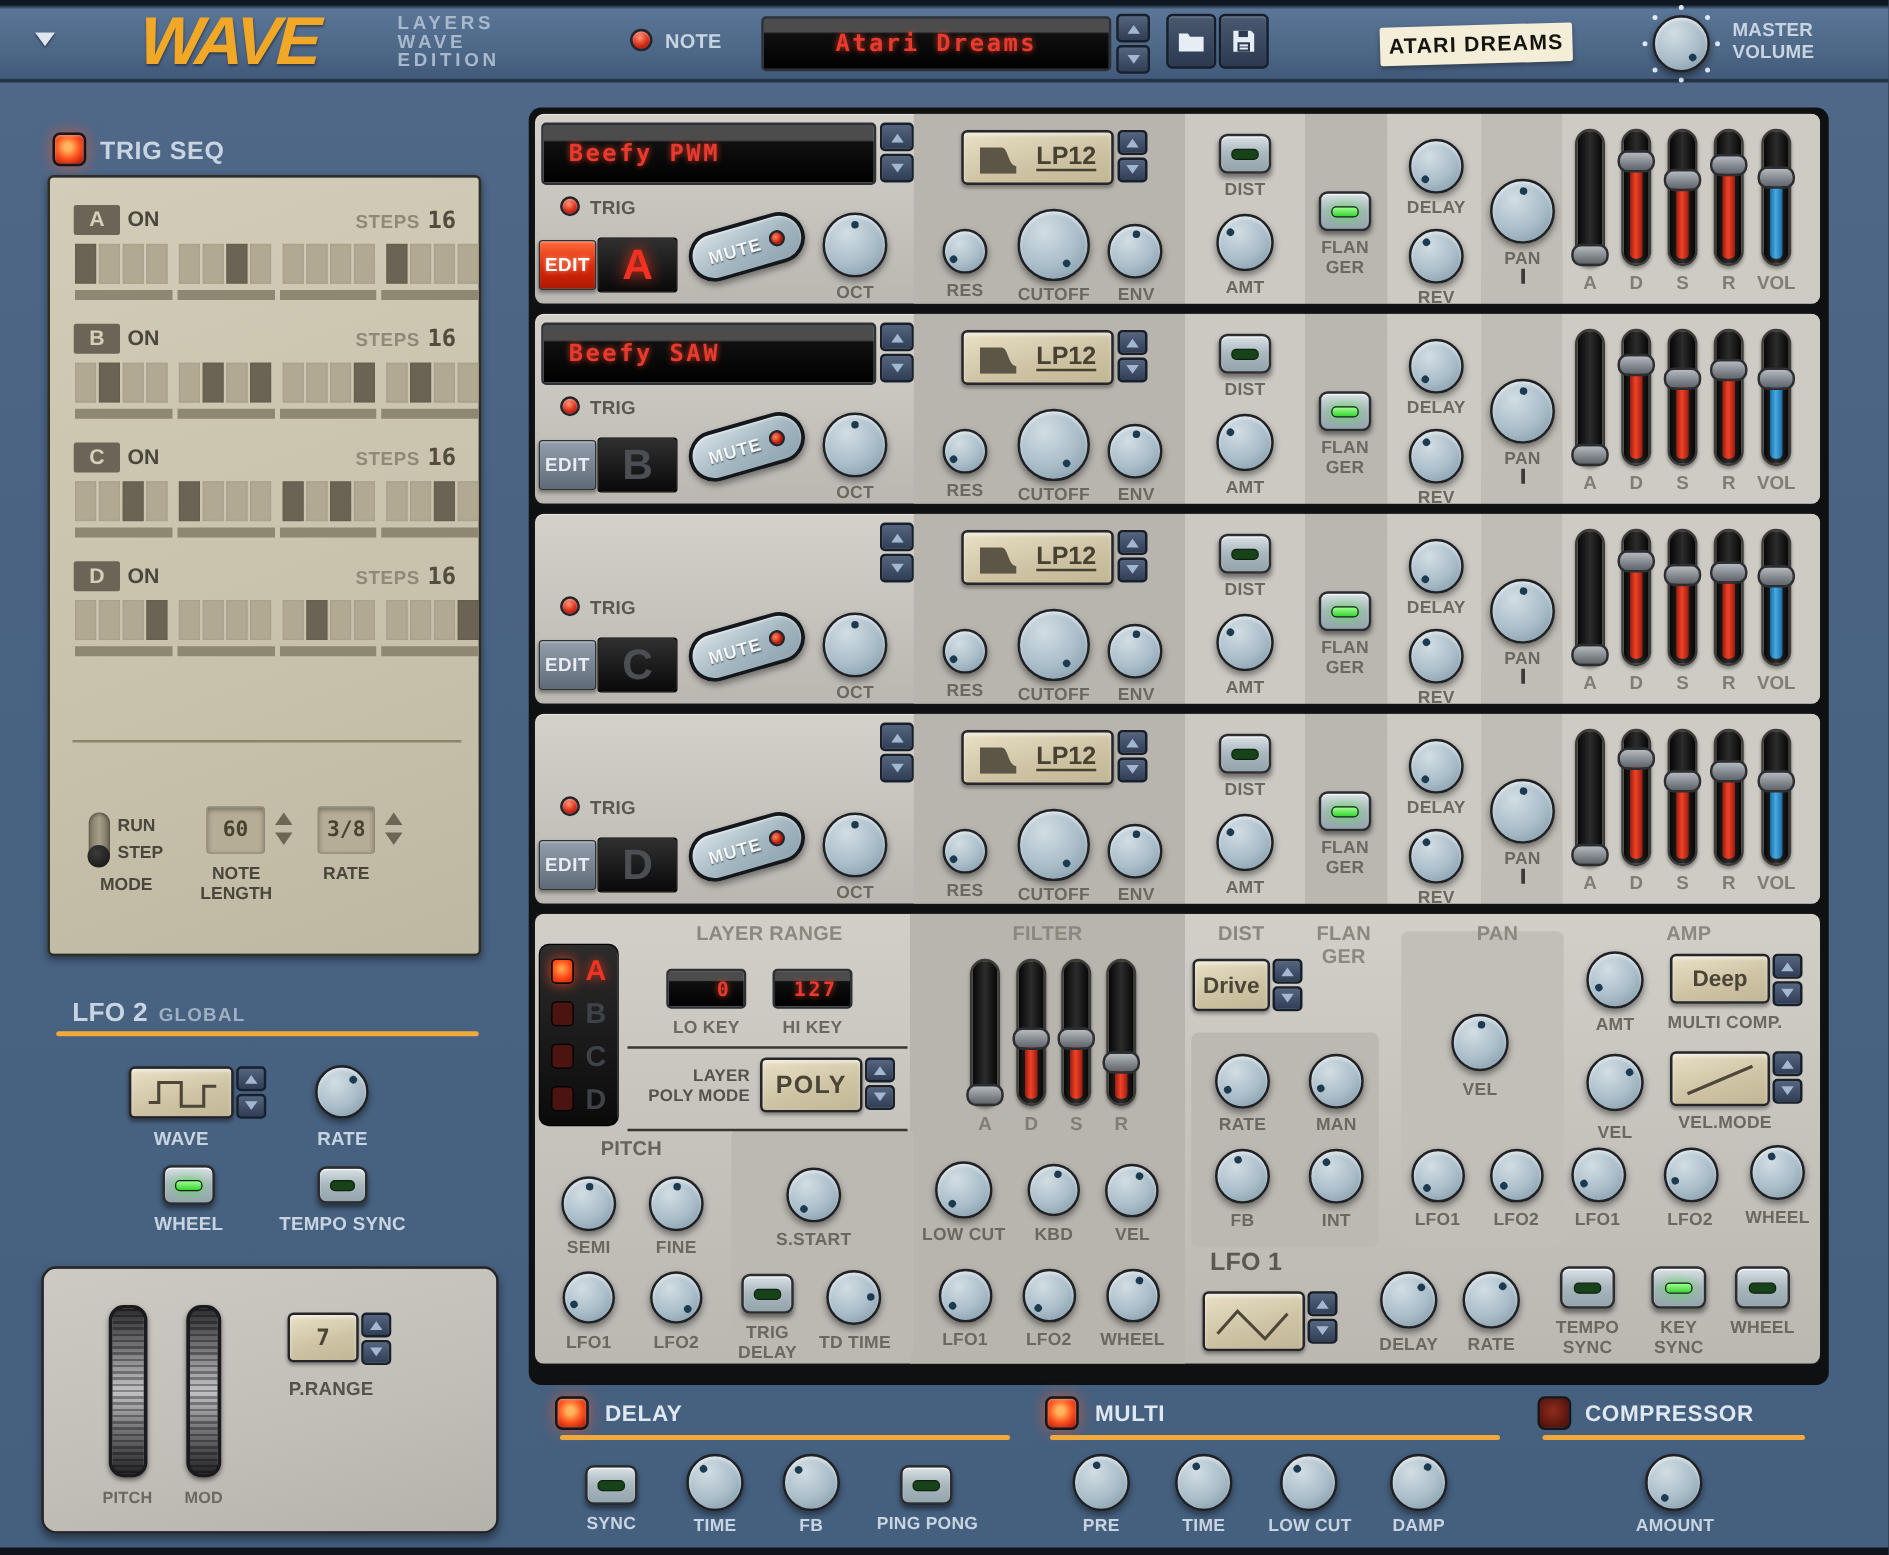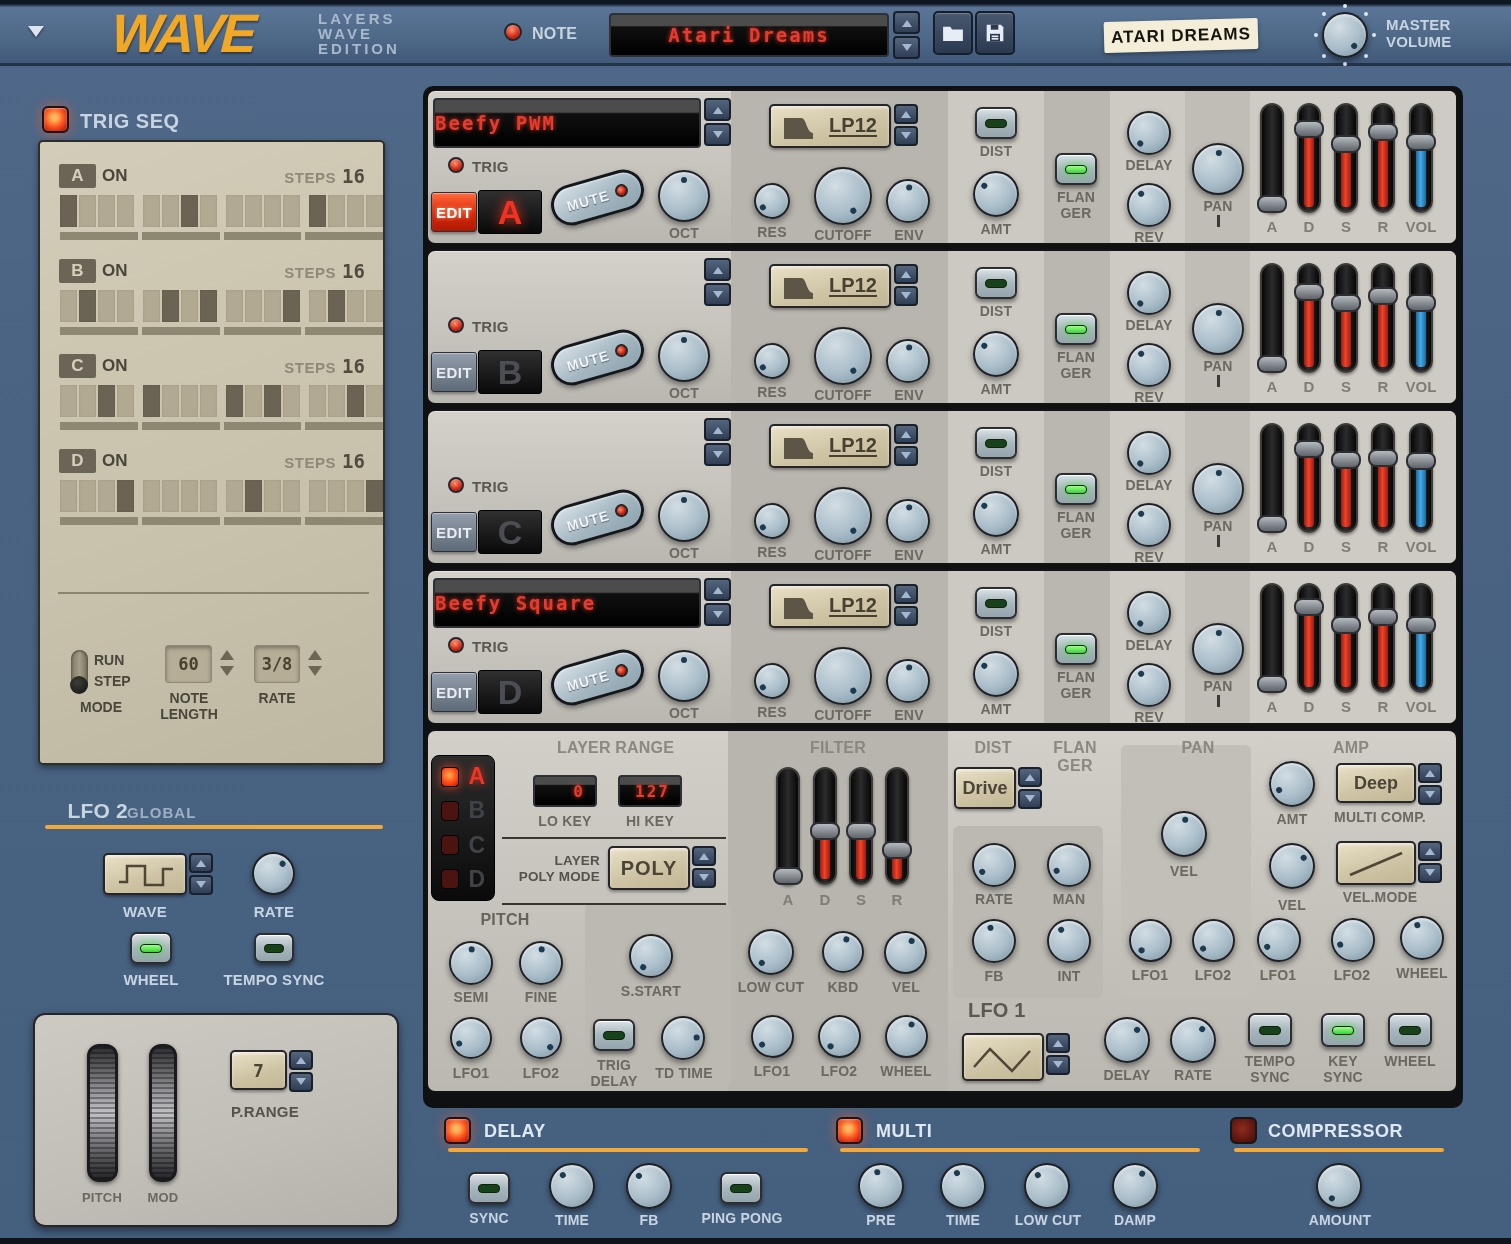--- a/index.html
+++ b/index.html
@@ -134,21 +134,21 @@
   .strip{position:relative;width:1032px;height:156px;border-radius:9px;overflow:hidden;
         background:linear-gradient(180deg,#d4d1cb,#c6c3bd 55%,#bab7b1);
         border:2px solid #131313;margin-bottom:4px;box-shadow:inset 0 1px 0 #e9e7e1;}
   .zone{position:absolute;top:0;bottom:0;}
   .z-filter{left:303px;width:217px;background:#b8b5ae;}
   .z-dist{left:520px;width:96px;background:#ccc9c2;}
   .z-flan{left:616px;width:66px;background:#bab7b0;}
   .z-dlyrev{left:682px;width:75px;background:#cdcac3;}
   .z-pan{left:757px;width:65px;background:#c0bdb6;}
   .z-sl{left:822px;width:210px;background:#cecbc4;}
-  .name-lcd{left:5px;top:7px;width:268px;height:50px;}
+  .name-lcd{left:5px;top:7px;width:268px;height:50px;padding-left:20px;}
   .edit-btn{position:absolute;left:3px;top:101px;width:46px;height:40px;border-radius:3px;
         background:linear-gradient(180deg,#939dab,#5f6a78);border:1px solid #2c3138;
         display:grid;place-items:center;font:700 15px "Liberation Sans",sans-serif;color:#e8edf3;
         letter-spacing:.5px;box-shadow:inset 0 1px 1px rgba(255,255,255,.4),0 2px 3px rgba(0,0,0,.35);}
   .letter-box{position:absolute;left:50px;top:99px;width:64px;height:44px;border-radius:3px;
         background:linear-gradient(180deg,#303030,#090909);border:1px solid #000;
         display:grid;place-items:center;font:700 34px "Liberation Sans",sans-serif;color:#4b4f53;}
   .strip.sel .edit-btn{background:linear-gradient(180deg,#ff6a3a,#d92608 55%,#ad1a04);color:#fff;
         text-shadow:0 0 4px rgba(255,200,160,.8);}
   .strip.sel .letter-box{color:#f23122;text-shadow:0 0 12px rgba(255,60,30,.95);}
@@ -378,21 +378,21 @@
 LENGTH</div>
 
     <div class="numbox" style="left:214px;top:503px;width:46px;">3/8</div>
     <div class="mini-spin" style="left:268px;top:508px;">
       <i class="mu"></i>
       <i class="md"></i>
     </div>
     <div class="seq-lbl" style="left:212px;top:548px;width:50px;">RATE</div>
   </div>
 
-  <div class="lbl blue" style="left:48px;top:799px;width:80px;text-align:right;font-size:21px;">LFO 2</div>
+  <div class="lbl blue" style="left:48px;top:799px;width:80px;text-align:center;font-size:21px;">LFO 2</div>
   <div class="lbl" style="left:127px;top:804px;width:80px;text-align:left;font-size:15px;color:#9fb0c2;letter-spacing:1px;">GLOBAL</div>
   <div class="accent" style="left:45px;top:825px;width:338px;"></div>
 
   <div class="beige" style="left:103px;top:853px;width:84px;height:42px;">
     <svg width="64" height="32" viewBox="0 0 64 32">
       <polyline points="6,24 14,24 14,8 32,8 32,27 50,27 50,11 60,11" fill="none" stroke="#4e4738" stroke-width="2.5"></polyline>
     </svg>
   </div>
   <div class="spin small" style="left:189px;top:853px;">
     <div class="sb">
@@ -539,20 +539,21 @@
   </div>
 
   <div class="strip">
     <div class="zone z-filter"></div>
     <div class="zone z-dist"></div>
     <div class="zone z-flan"></div>
     <div class="zone z-dlyrev"></div>
     <div class="zone z-pan"></div>
     <div class="zone z-sl"></div>
 
+    <div class="blcd name-lcd">Beefy SAW</div>
     <div class="spin" style="left:276px;top:7px;">
       <div class="sb">
               <i class="tu"></i>
             </div>
       <div class="sb">
               <i class="td"></i>
             </div>
     </div>
 
     <div class="rled" style="left:20px;top:66px;"></div>
@@ -743,21 +744,20 @@
   </div>
 
   <div class="strip">
     <div class="zone z-filter"></div>
     <div class="zone z-dist"></div>
     <div class="zone z-flan"></div>
     <div class="zone z-dlyrev"></div>
     <div class="zone z-pan"></div>
     <div class="zone z-sl"></div>
 
-    <div class="blcd name-lcd">Beefy Square</div>
     <div class="spin" style="left:276px;top:7px;">
       <div class="sb">
               <i class="tu"></i>
             </div>
       <div class="sb">
               <i class="td"></i>
             </div>
     </div>
 
     <div class="rled" style="left:20px;top:66px;"></div>

